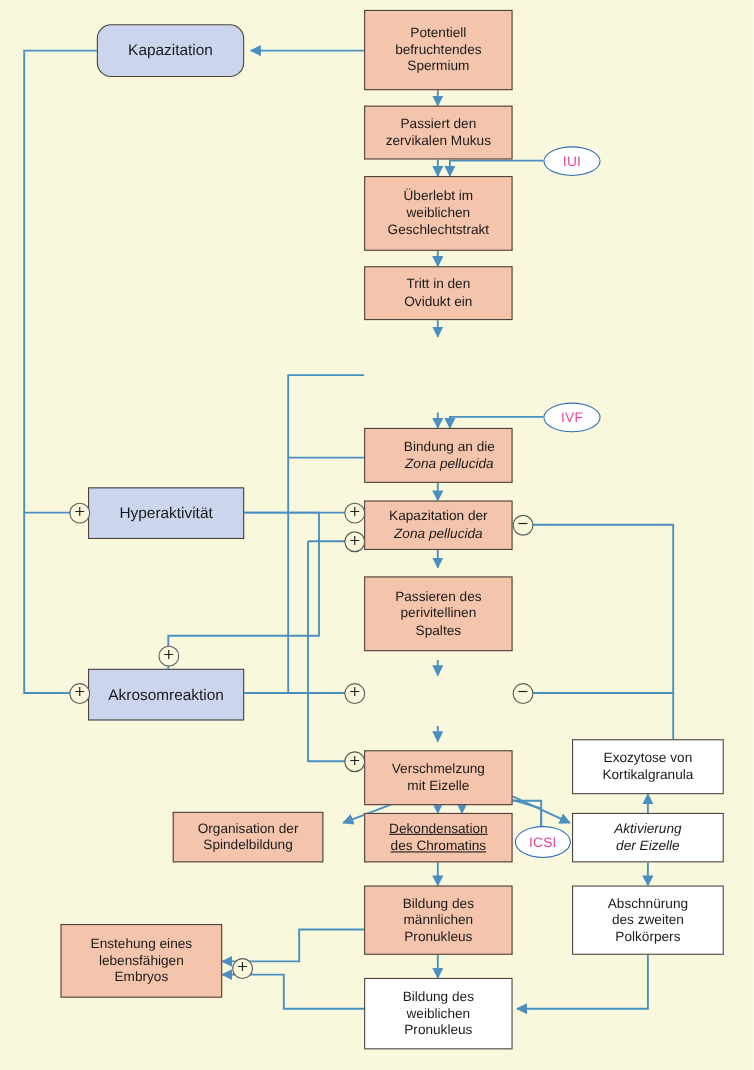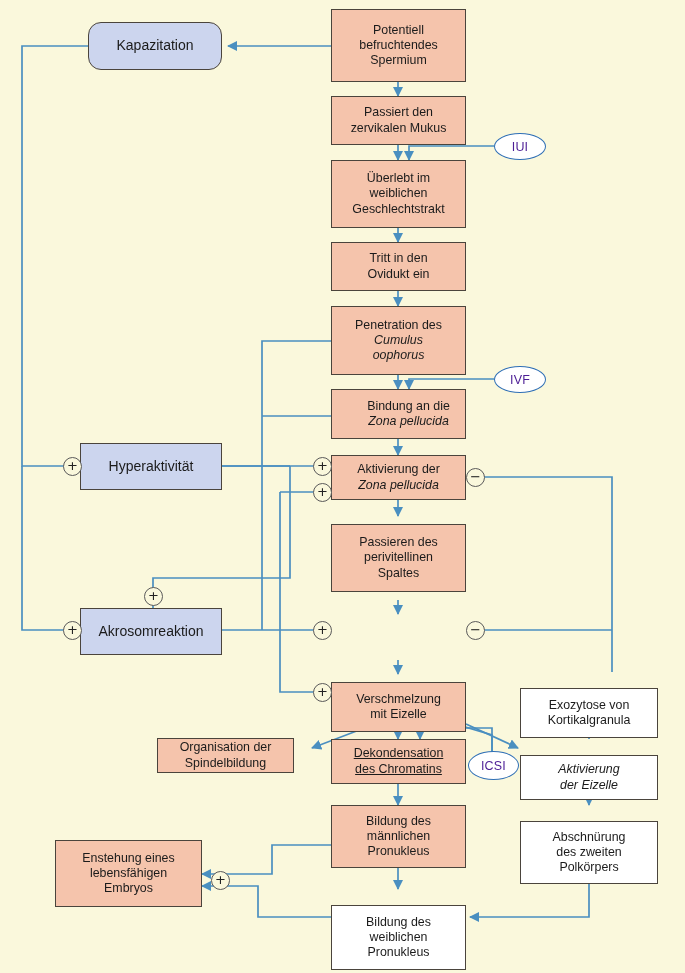--- a/index.html
+++ b/index.html
@@ -32,21 +32,21 @@
     justify-content: center;
     text-align: center;
     line-height: 1.22;
     font-size: 12.4px;
     color: #1b1b1b;
     padding: 2px 4px;
     white-space: pre-line;
   }
   .node.salmon { background: #f5c4ac; }
   .node.blue   { background: #ccd5ee; font-size: 14px; }
-  .node.white  { background: #ffffff; margin-top: 16px; }
+  .node.white  { background: #ffffff; }
   .node .txt { display: block; width: 100%; }
   .node i { font-style: italic; }
 
   .badge {
     position: absolute;
     box-sizing: border-box;
     width: 19px;
     height: 19px;
     border-radius: 50%;
     border: 1.3px solid #5a5a5a;
@@ -57,21 +57,21 @@
     text-align: center;
     font-family: "DejaVu Sans", sans-serif;
   }
 
   .ellipse {
     position: absolute;
     box-sizing: border-box;
     border: 1.7px solid #2f6fb5;
     border-radius: 50%;
     background: #ffffff;
-    color: #4c1d95;
+    color: #ec4899;
     font-size: 12.5px;
     display: flex;
     align-items: center;
     justify-content: center;
     letter-spacing: .2px;
   }
 </style>
 </head>
 <body>
 
@@ -167,30 +167,27 @@
   </div>
 
   <div class="node salmon" style="left:331px; top:160px; width:135px; height:68px;">
     <span class="txt"><span>Überlebt im</span><br><span>weiblichen</span><br><span>Geschlechtstrakt</span></span>
   </div>
 
   <div class="node salmon" style="left:331px; top:242px; width:135px; height:49px;">
     <span class="txt"><span>Tritt in den</span><br><span>Ovidukt ein</span></span>
   </div>
 
-  <div class="node salmon" style="left:331px; top:306px; width:135px; height:69px;">
-    <span class="txt"><span>Penetration des</span><br><i>Cumulus</i><br><i>oophorus</i></span>
-  </div>
 
   <div class="node salmon" style="left:331px; top:389px; width:135px; height:50px;padding-left:24px;">
     <span class="txt"><span>Bindung an die</span><br><i>Zona pellucida</i></span>
   </div>
 
   <div class="node salmon" style="left:331px; top:455px; width:135px; height:45px;">
-    <span class="txt"><span>Aktivierung der</span><br><i>Zona pellucida</i></span>
+    <span class="txt"><span>Kapazitation der</span><br><i>Zona pellucida</i></span>
   </div>
 
   <div class="node salmon" style="left:331px; top:524px; width:135px; height:68px;">
     <span class="txt"><span>Passieren des</span><br><span>perivitellinen</span><br><span>Spaltes</span></span>
   </div>
 
 
   <div class="node salmon" style="left:331px; top:674px; width:135px; height:50px;margin-top:8px;">
     <span class="txt"><span>Verschmelzung</span><br><span>mit Eizelle</span></span>
   </div>
@@ -200,21 +197,21 @@
   </div>
 
   <div class="node salmon" style="left:331px; top:805px; width:135px; height:63px;">
     <span class="txt"><span>Bildung des</span><br><span>männlichen</span><br><span>Pronukleus</span></span>
   </div>
 
   <div class="node white" style="left:331px; top:889px; width:135px; height:65px;">
     <span class="txt"><span>Bildung des</span><br><span>weiblichen</span><br><span>Pronukleus</span></span>
   </div>
 
-  <div class="node salmon" style="left:157px; top:738px; width:137px; height:35px;">
+  <div class="node salmon" style="left:157px; top:738px; width:137px; height:46px;">
     <span class="txt"><span>Organisation der</span><br><span>Spindelbildung</span></span>
   </div>
 
   <div class="node salmon" style="left:55px; top:840px; width:147px; height:67px;">
     <span class="txt"><span>Enstehung eines</span><br><span>lebensfähigen</span><br><span>Embryos</span></span>
   </div>
 
   <div class="node white" style="left:520px; top:672px; width:138px; height:50px;">
     <span class="txt"><span>Exozytose von</span><br><span>Kortikalgranula</span></span>
   </div>

